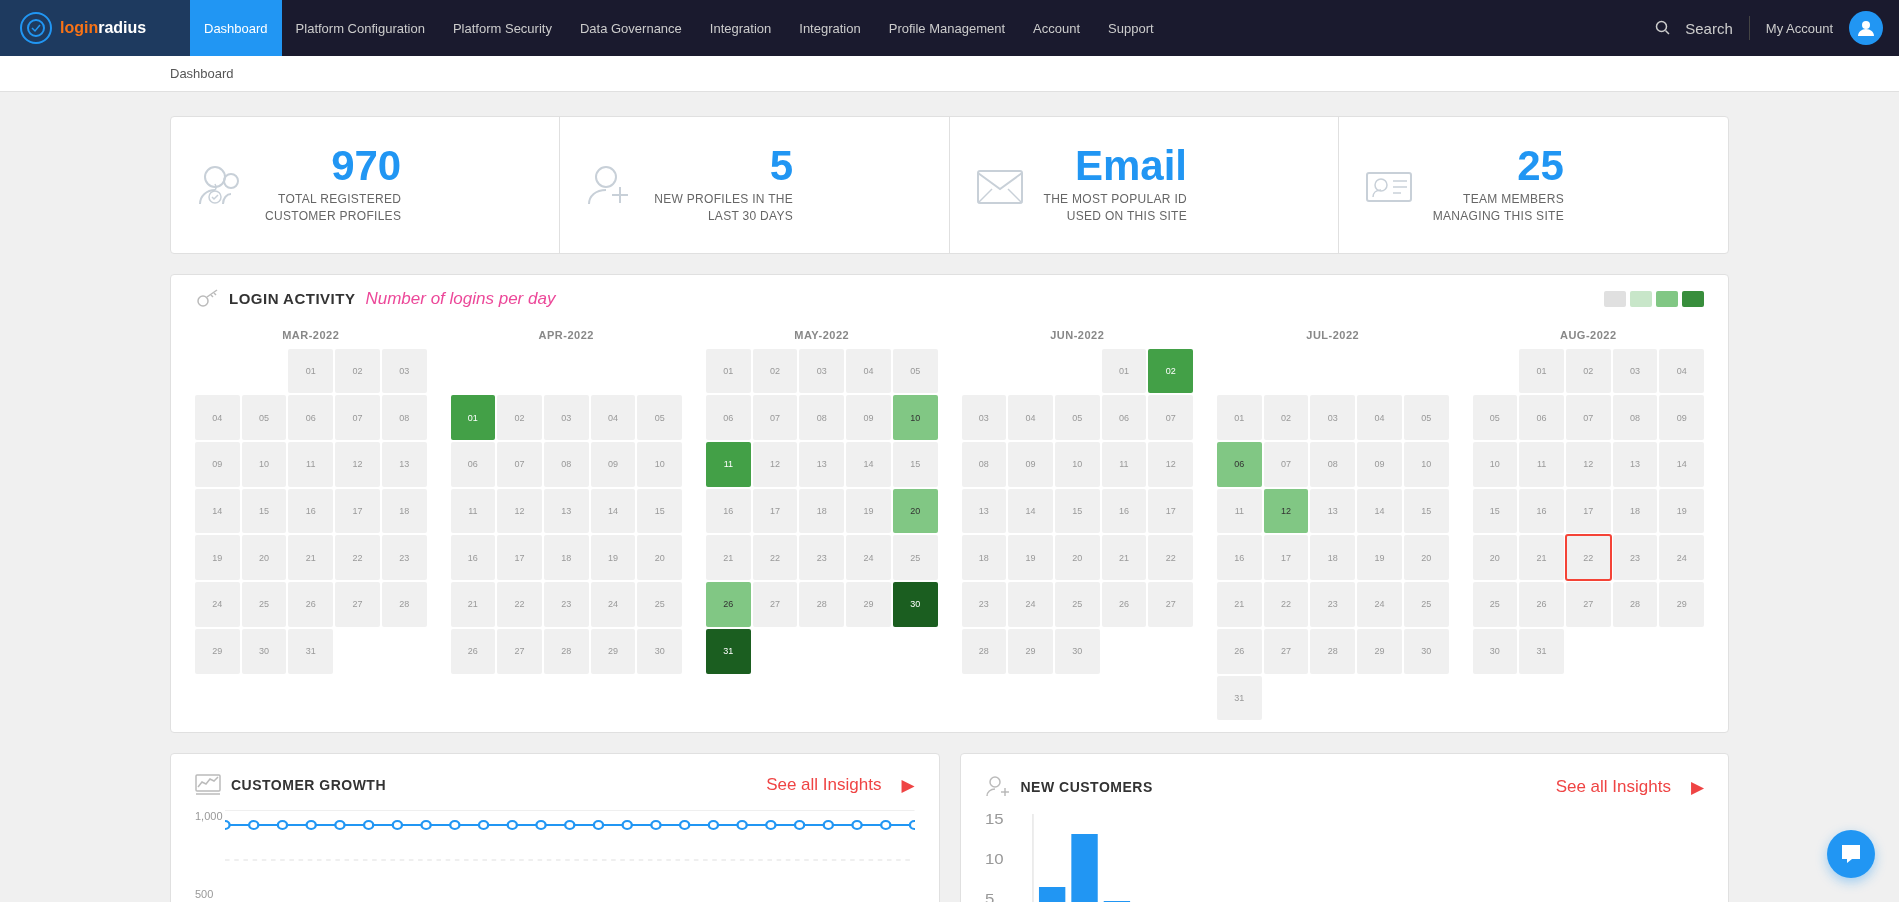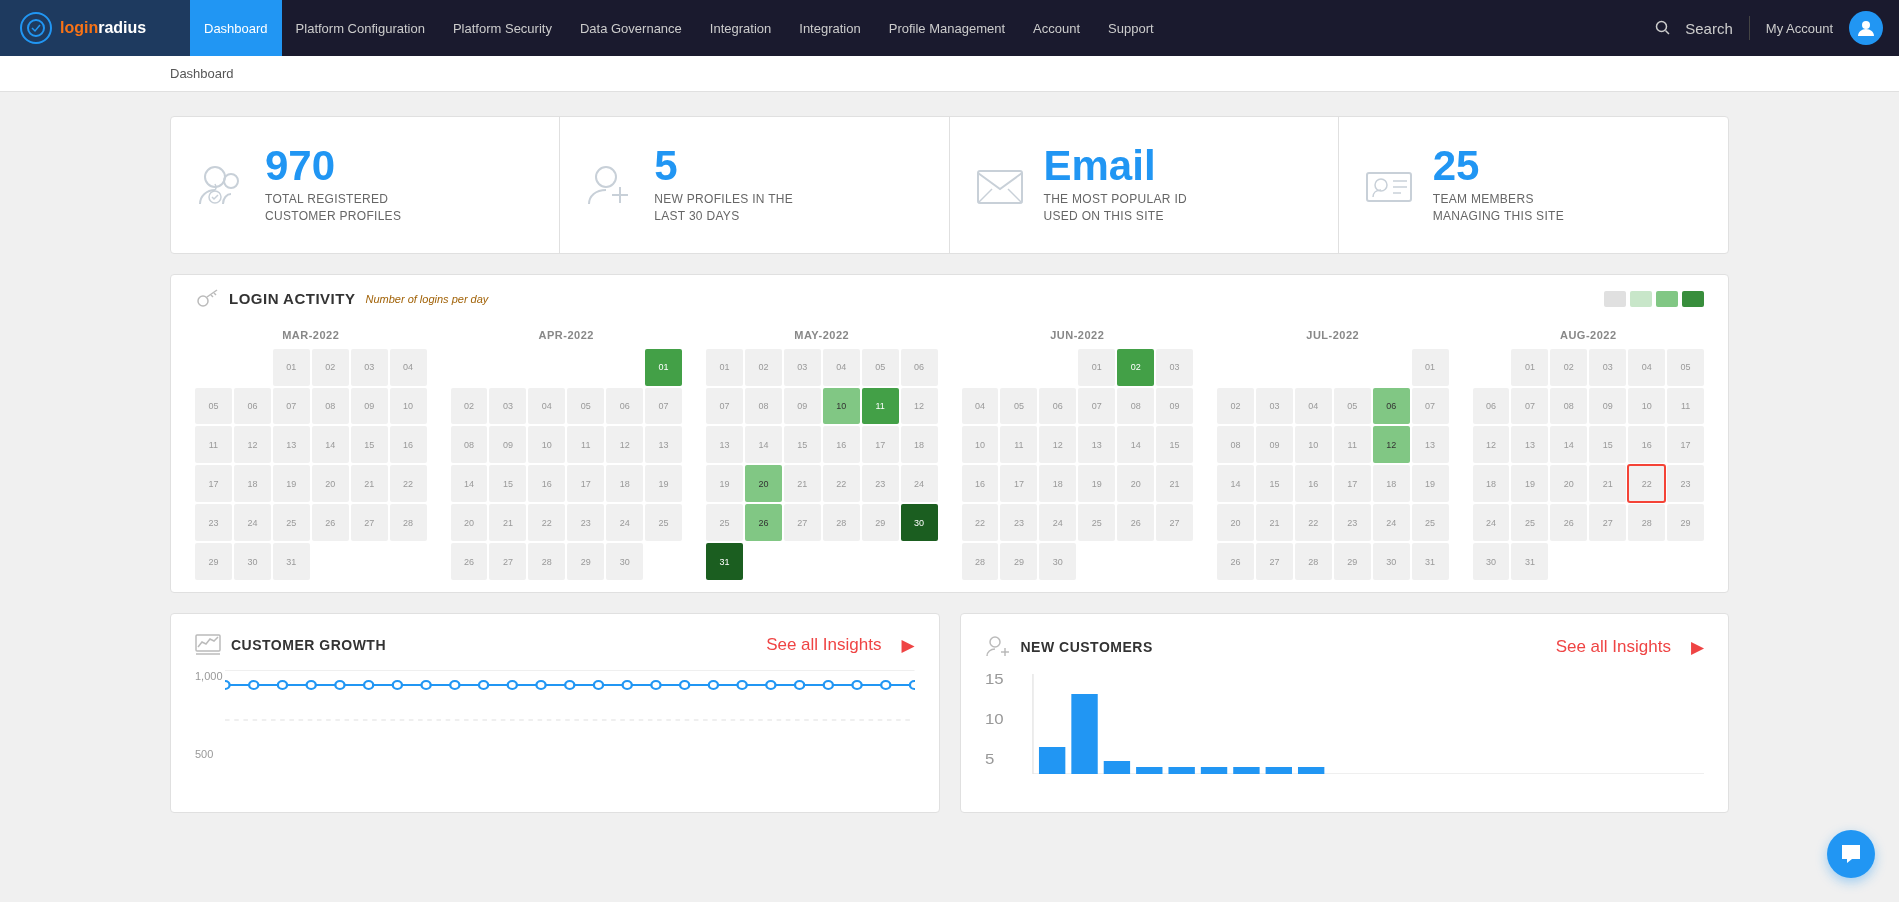--- a/index.html
+++ b/index.html
@@ -98,20 +98,21 @@
     
     .stat-cards {
       display: grid;
       grid-template-columns: repeat(4, 1fr);
       gap: 0;
       background: white;
       border: 1px solid #e0e0e0;
       border-radius: 4px;
       margin-bottom: 20px;
       overflow: hidden;
+      text-align: right;
     }
     .stat-card {
       display: flex;
       align-items: center;
       padding: 28px 24px;
       gap: 18px;
       border-right: 1px solid #e0e0e0;
     }
     .stat-card:last-child { border-right: none; }
     .stat-icon {
@@ -155,22 +156,22 @@
       margin-bottom: 18px;
     }
     .section-title {
       font-size: 15px;
       font-weight: 700;
       text-transform: uppercase;
       color: #333;
       letter-spacing: 0.5px;
     }
     .section-subtitle {
-      font-size: 11px;
-      color: #a16207;
+      font-size: 17px;
+      color: #ec4899;
       font-style: italic;
     }
     .legend {
       display: flex;
       gap: 4px;
       margin-left: auto;
       align-items: center;
     }
     .legend-block {
       width: 22px;
@@ -192,21 +193,21 @@
       text-align: center;
       font-size: 11px;
       font-weight: 700;
       color: #888;
       letter-spacing: 0.5px;
       margin-bottom: 8px;
       text-transform: uppercase;
     }
     .calendar-grid {
       display: grid;
-      grid-template-columns: repeat(6, 1fr);
+      grid-template-columns: repeat(5, 1fr);
       gap: 2px;
     }
     .cal-day {
       width: 100%;
       aspect-ratio: 1;
       display: flex;
       align-items: center;
       justify-content: center;
       font-size: 9px;
       color: #999;

